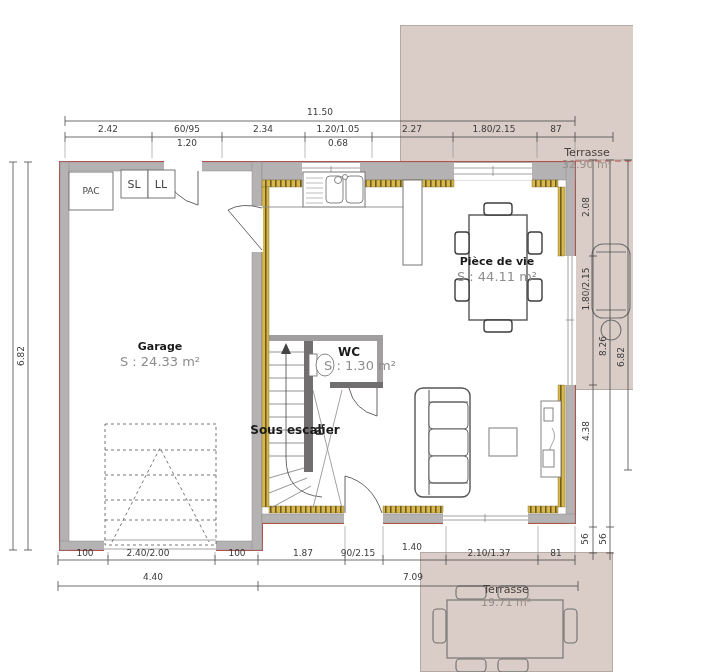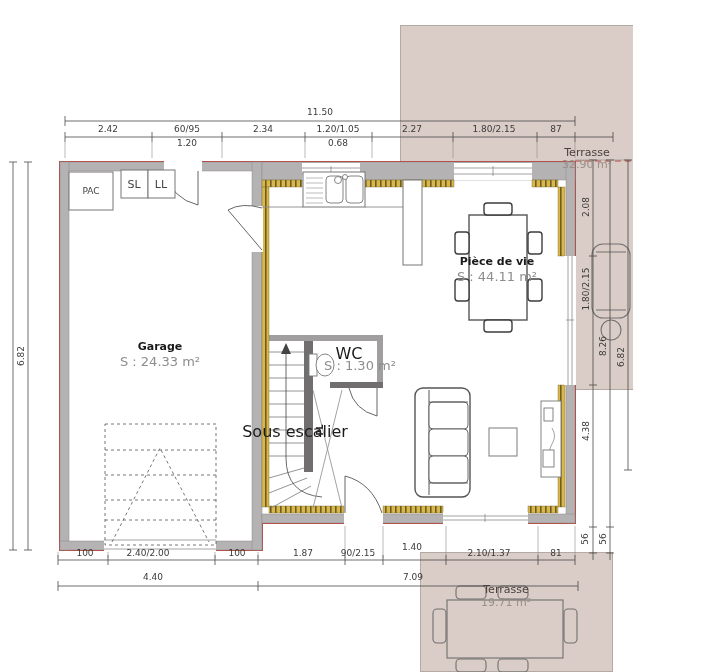--- a/index.html
+++ b/index.html
@@ -3,21 +3,21 @@
 <meta charset="utf-8">
 <style>
   html,body{margin:0;padding:0;background:#fff;}
   #plan{position:relative;width:633px;height:672px;background:#fff;overflow:hidden;
         font-family:"DejaVu Sans", sans-serif;color:#333;}
   #plan svg{position:absolute;left:0;top:0;}
   .lbl{position:absolute;white-space:nowrap;transform:translateX(-50%);line-height:1;}
   .dim{font-size:9px;color:#3a3a3a;}
   .dimv{transform:translate(-50%,-50%) rotate(-90deg);}
   .room{font-weight:bold;font-size:11px;color:#1a1a1a;}
-  .room-sm{font-weight:normal;font-size:16px;color:#1a1a1a;}
+  .room-sm{font-weight:bold;font-size:12px;color:#1a1a1a;}
   .area{font-size:13px;color:#8d8d8d;}
   .area-sm{font-size:11px;color:#9a8f89;}
   .box-lbl{font-size:9px;color:#444;}
   .box-lbl-sm{font-size:11px;color:#444;}
   .terr{font-size:11px;color:#4a423e;}
   .pl{font-size:8px;font-weight:bold;color:#222;transform:translate(-50%,-50%) rotate(-90deg);}
 </style>
 </head>
 <body>
 

